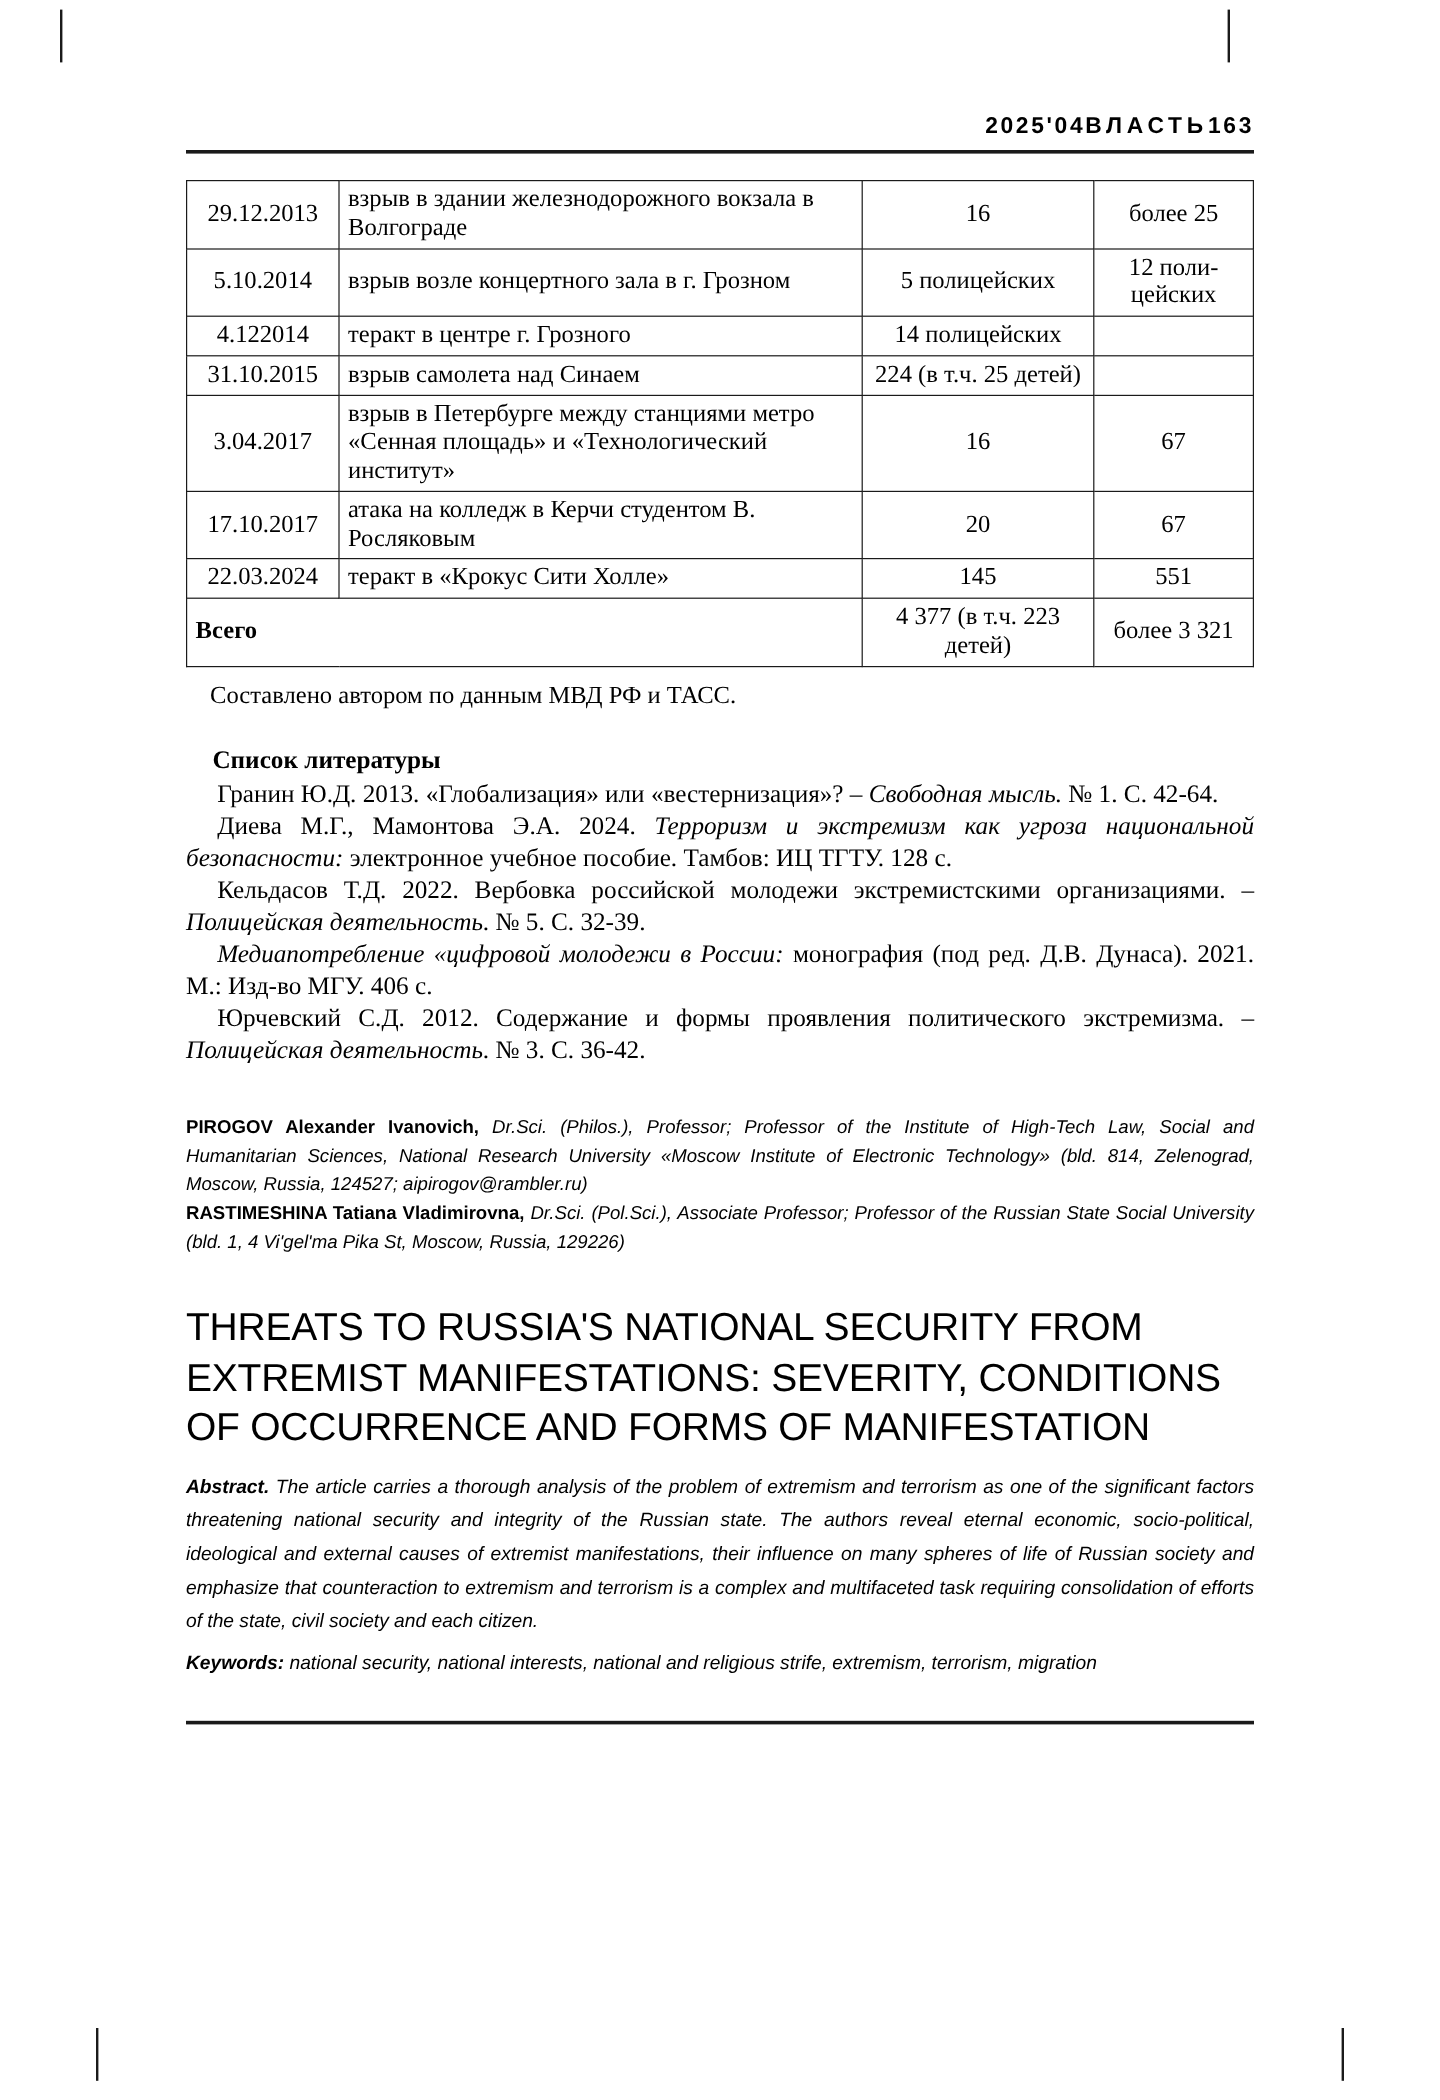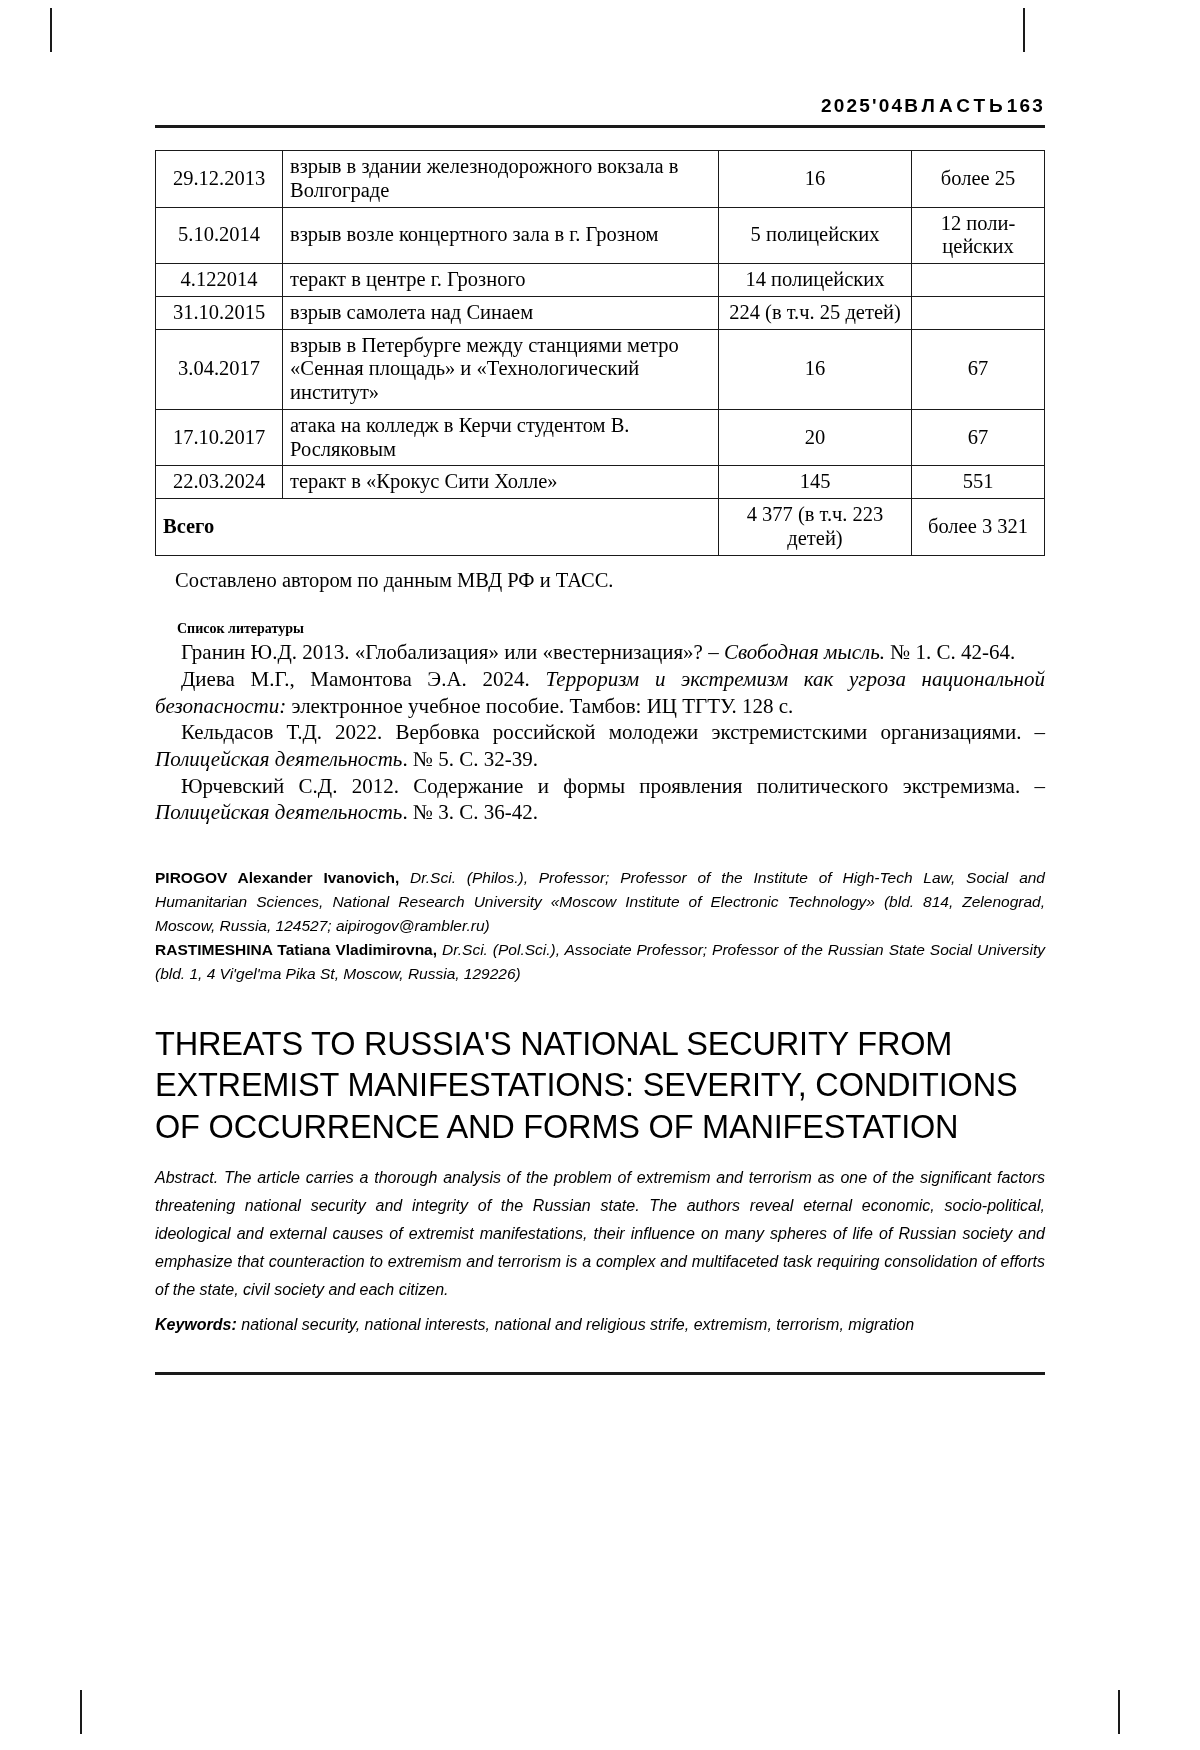--- a/index.html
+++ b/index.html
@@ -70,21 +70,21 @@
   }
 
   
   .refs {
     margin-top: 28px;
     font-size: 21px;
     line-height: 1.27;
     text-align: justify;
   }
   .refs h3 {
-    font-size: 14px;
+    font-size: 21px;
     font-weight: bold;
     margin: 0 0 2px 22px;
     font-family: "Liberation Serif", serif;
   }
   .refs p {
     margin: 0;
     text-indent: 26px;
   }
   .it { font-style: italic; }
 
@@ -110,21 +110,21 @@
   }
 
   .abstract {
     margin-top: 16px;
     font-family: "Liberation Sans", sans-serif;
     font-style: italic;
     font-size: 16px;
     line-height: 1.75;
     text-align: justify;
   }
-  .abstract b { font-weight: normal; }
+  .abstract b { font-weight: bold; }
 
   .keywords {
     margin-top: 7px;
     font-family: "Liberation Sans", sans-serif;
     font-style: italic;
     font-size: 16px;
     line-height: 1.7;
   }
   .keywords b { font-weight: bold; }
 
@@ -201,20 +201,21 @@
     </tbody>
   </table>
 
   <div class="src-note">Составлено автором по данным МВД РФ и ТАСС.</div>
 
   <div class="refs">
     <h3>Список литературы</h3>
     <p><span>Гранин Ю.Д. 2013. «Глобализация» или «вестернизация»? – </span><span class="it">Свободная мысль.</span><span> № 1. С. 42-64.</span></p>
     <p><span>Диева М.Г., Мамонтова Э.А. 2024. </span><span class="it">Терроризм и экстремизм как угроза национальной безопасности:</span><span> электронное учебное пособие. Тамбов: ИЦ ТГТУ. 128 с.</span></p>
     <p><span>Кельдасов Т.Д. 2022. Вербовка российской молодежи экстремистскими организациями. – </span><span class="it">Полицейская деятельность</span><span>. № 5. С. 32-39.</span></p>
+    <p><span></span><span class="it">Медиапотребление «цифровой молодежи в России:</span><span> монография (под ред. Д.В. Дунаса). 2021.  М.: Изд-во МГУ. 406 с.</span></p>
     <p><span>Юрчевский С.Д. 2012. Содержание и формы проявления политического экстремизма. – </span><span class="it">Полицейская деятельность</span><span>. № 3. С. 36-42.</span></p>
   </div>
 
   <div class="authors">
     <div><span class="nm">PIROGOV Alexander Ivanovich,</span><span> Dr.Sci. (Philos.), Professor; Professor of the Institute of High-Tech Law, Social and Humanitarian Sciences, National Research University «Moscow Institute of Electronic Technology» (bld. 814, Zelenograd, Moscow, Russia, 124527; aipirogov@rambler.ru)</span></div>
     <div><span class="nm">RASTIMESHINA Tatiana Vladimirovna,</span><span> Dr.Sci. (Pol.Sci.), Associate Professor; Professor of the Russian State Social University (bld. 1, 4 Vi'gel'ma Pika St, Moscow, Russia, 129226)</span></div>
   </div>
 
   <h1 class="en-title">THREATS TO RUSSIA'S NATIONAL SECURITY FROM EXTREMIST MANIFESTATIONS: SEVERITY, CONDITIONS OF OCCURRENCE AND FORMS OF MANIFESTATION</h1>
 

